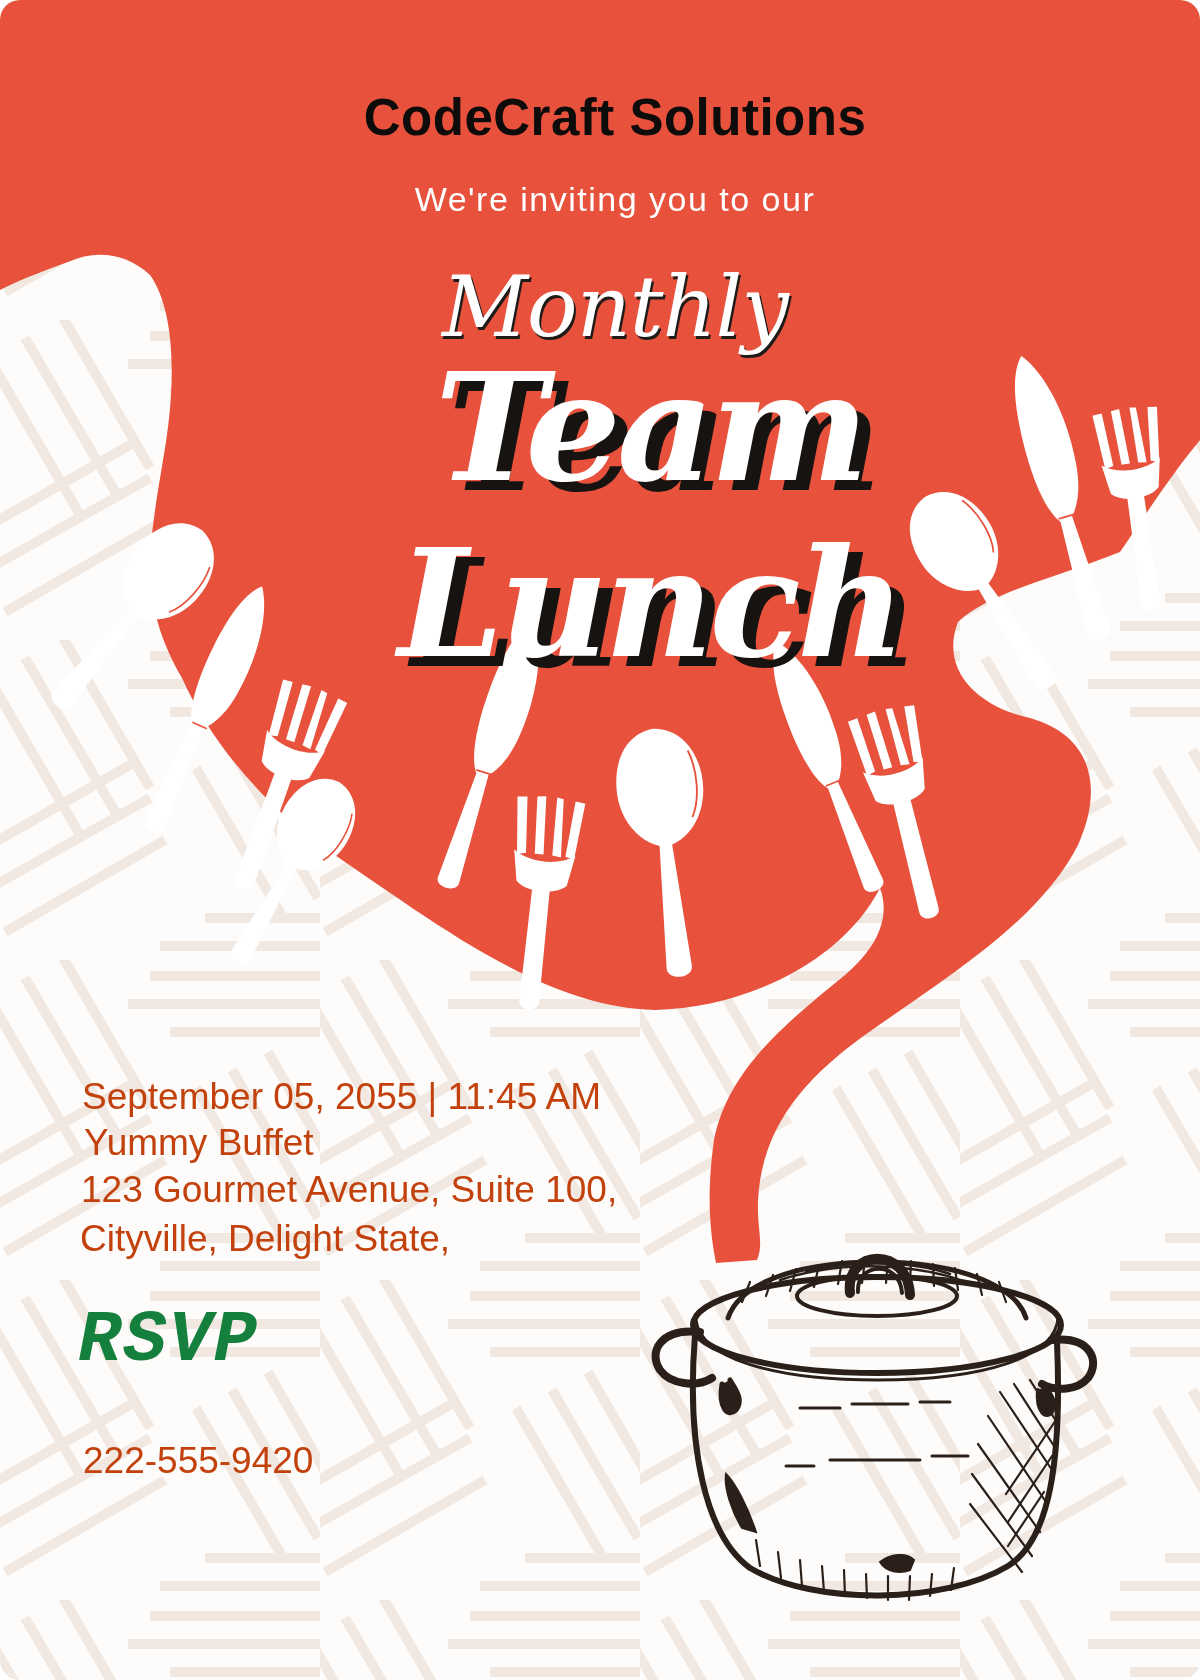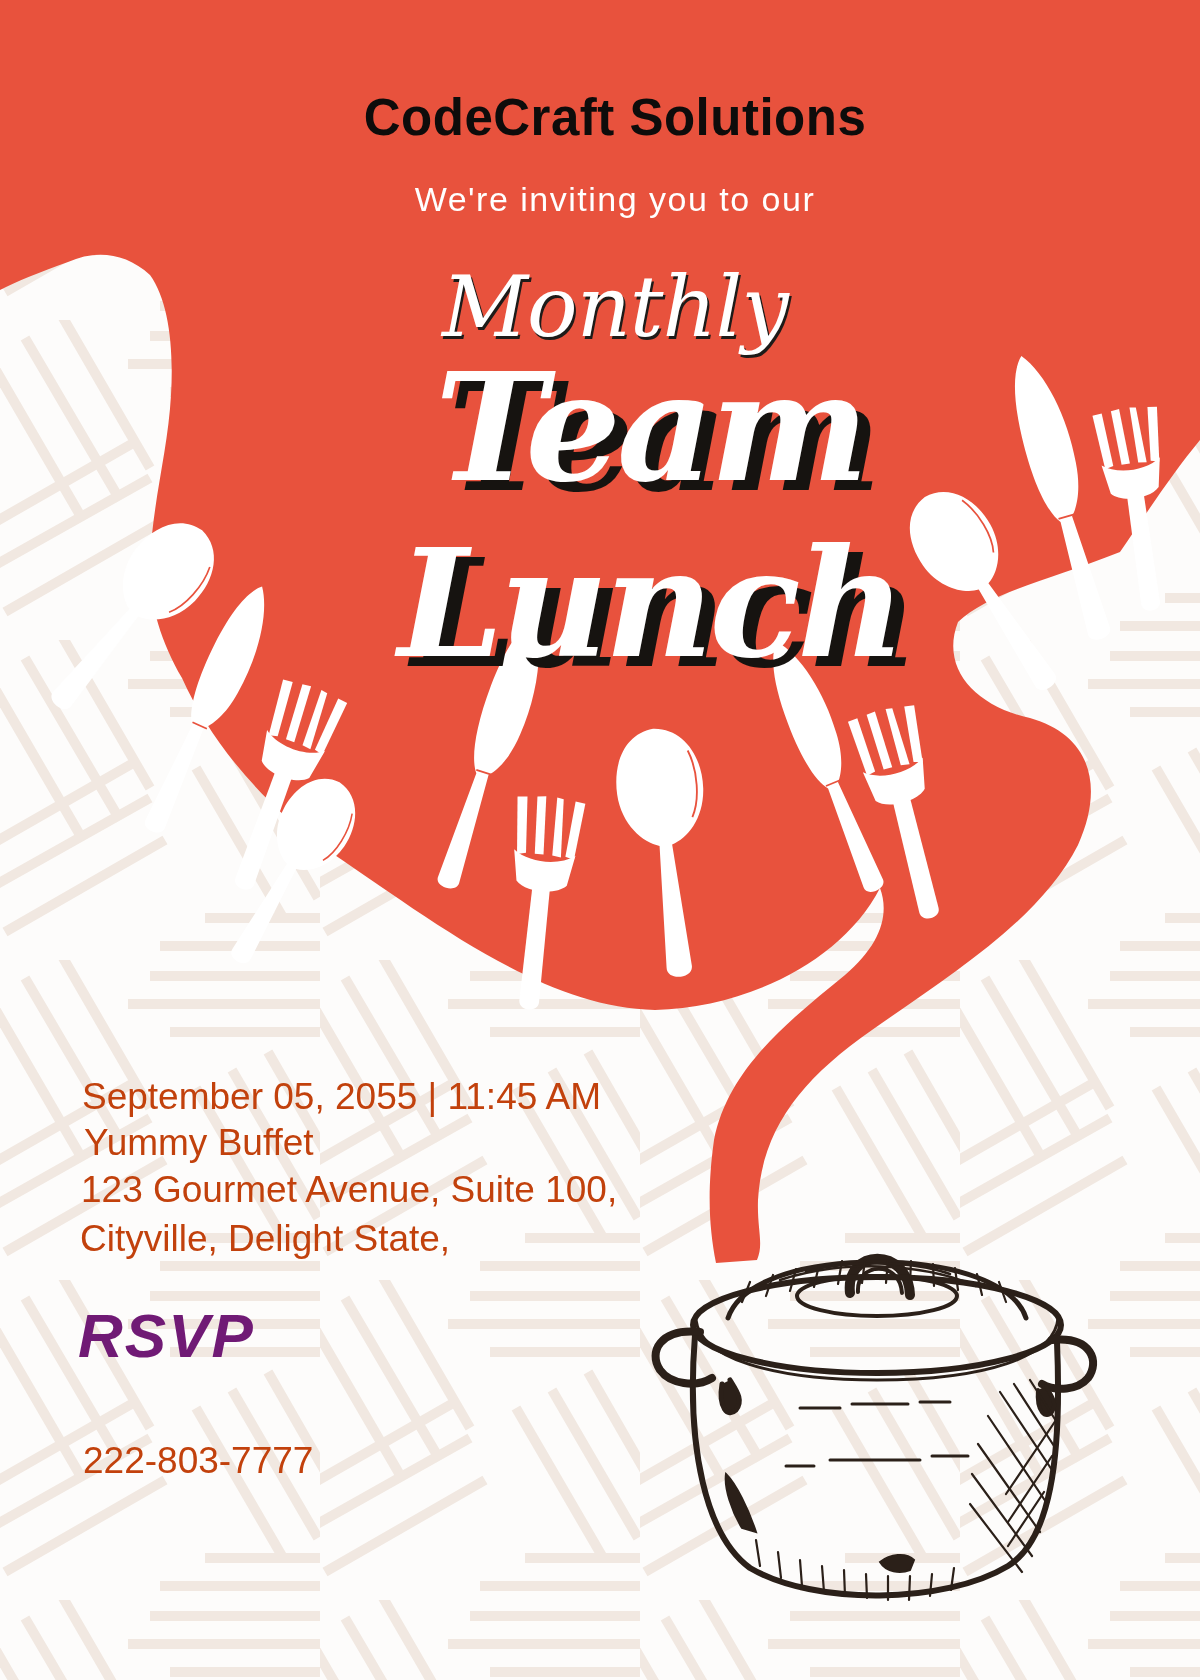--- a/index.html
+++ b/index.html
@@ -3,20 +3,21 @@
 <meta charset="utf-8">
 <style>
   html,body{margin:0;padding:0;background:#ffffff;}
   .poster{
     position:relative;
     width:1200px;height:1680px;
     margin:0 auto;
     overflow:hidden;
     background:#FDFCFB;
     font-family:"Liberation Sans", sans-serif;
+    border-radius:20px;
   }
   .art{position:absolute;left:0;top:0;width:1200px;height:1680px;display:block;}
   .txt{position:absolute;white-space:nowrap;}
   .hero{position:absolute;left:15px;right:-15px;text-align:center;}
   .brand{
     top:88px;font-size:51px;font-weight:bold;color:#0E0C0B;letter-spacing:.5px;
   }
   .invite{
     top:180px;font-size:34px;color:#FFFFFF;letter-spacing:1.5px;font-weight:400;
   }
@@ -30,22 +31,22 @@
     font-family:"DejaVu Serif", serif;font-style:italic;font-weight:bold;
     font-size:150px;line-height:1;color:#FFFFFF;
     text-shadow:13px 10px 0 #161310;
     letter-spacing:-4px;
     transform:translateX(35px);
   }
   .big-title.t1{top:352px;}
   .big-title.t2{top:528px;}
   .info{font-size:37px;color:#c2410c;}
   .rsvp{
-    font-family:Liberation Sans, sans-serif;font-style:italic;font-weight:bold;
-    font-size:62px;color:#701a75;letter-spacing:2px;
+    font-family:Liberation Mono, monospace;font-style:italic;font-weight:bold;
+    font-size:72px;color:#15803d;letter-spacing:2px;
   }
 </style>
 </head>
 <body>
 
 <div class="poster">
 
   <svg class="art" viewBox="0 0 1200 1680" aria-hidden="true">
     <defs>
       <pattern id="geo" width="320" height="320" patternUnits="userSpaceOnUse">
@@ -153,15 +154,15 @@
   <div class="hero script-title txt">Monthly</div>
   <div class="hero big-title t1 txt">Team</div>
   <div class="hero big-title t2 txt">Lunch</div>
 
   <div class="txt info" style="left:82px;top:1076px;">September 05, 2055 | 11:45 AM</div>
   <div class="txt info" style="left:84px;top:1122px;">Yummy Buffet</div>
   <div class="txt info" style="left:81px;top:1169px;">123 Gourmet Avenue, Suite 100,</div>
   <div class="txt info" style="left:80px;top:1202px;margin-top:16px;">Cityville, Delight State,</div>
 
   <div class="txt rsvp" style="left:78px;top:1300px;">RSVP</div>
-  <div class="txt info" style="left:83px;top:1440px;">222-803-7777</div>
+  <div class="txt info" style="left:83px;top:1440px;">222-555-9420</div>
 
 </div>
 
 </body></html>

